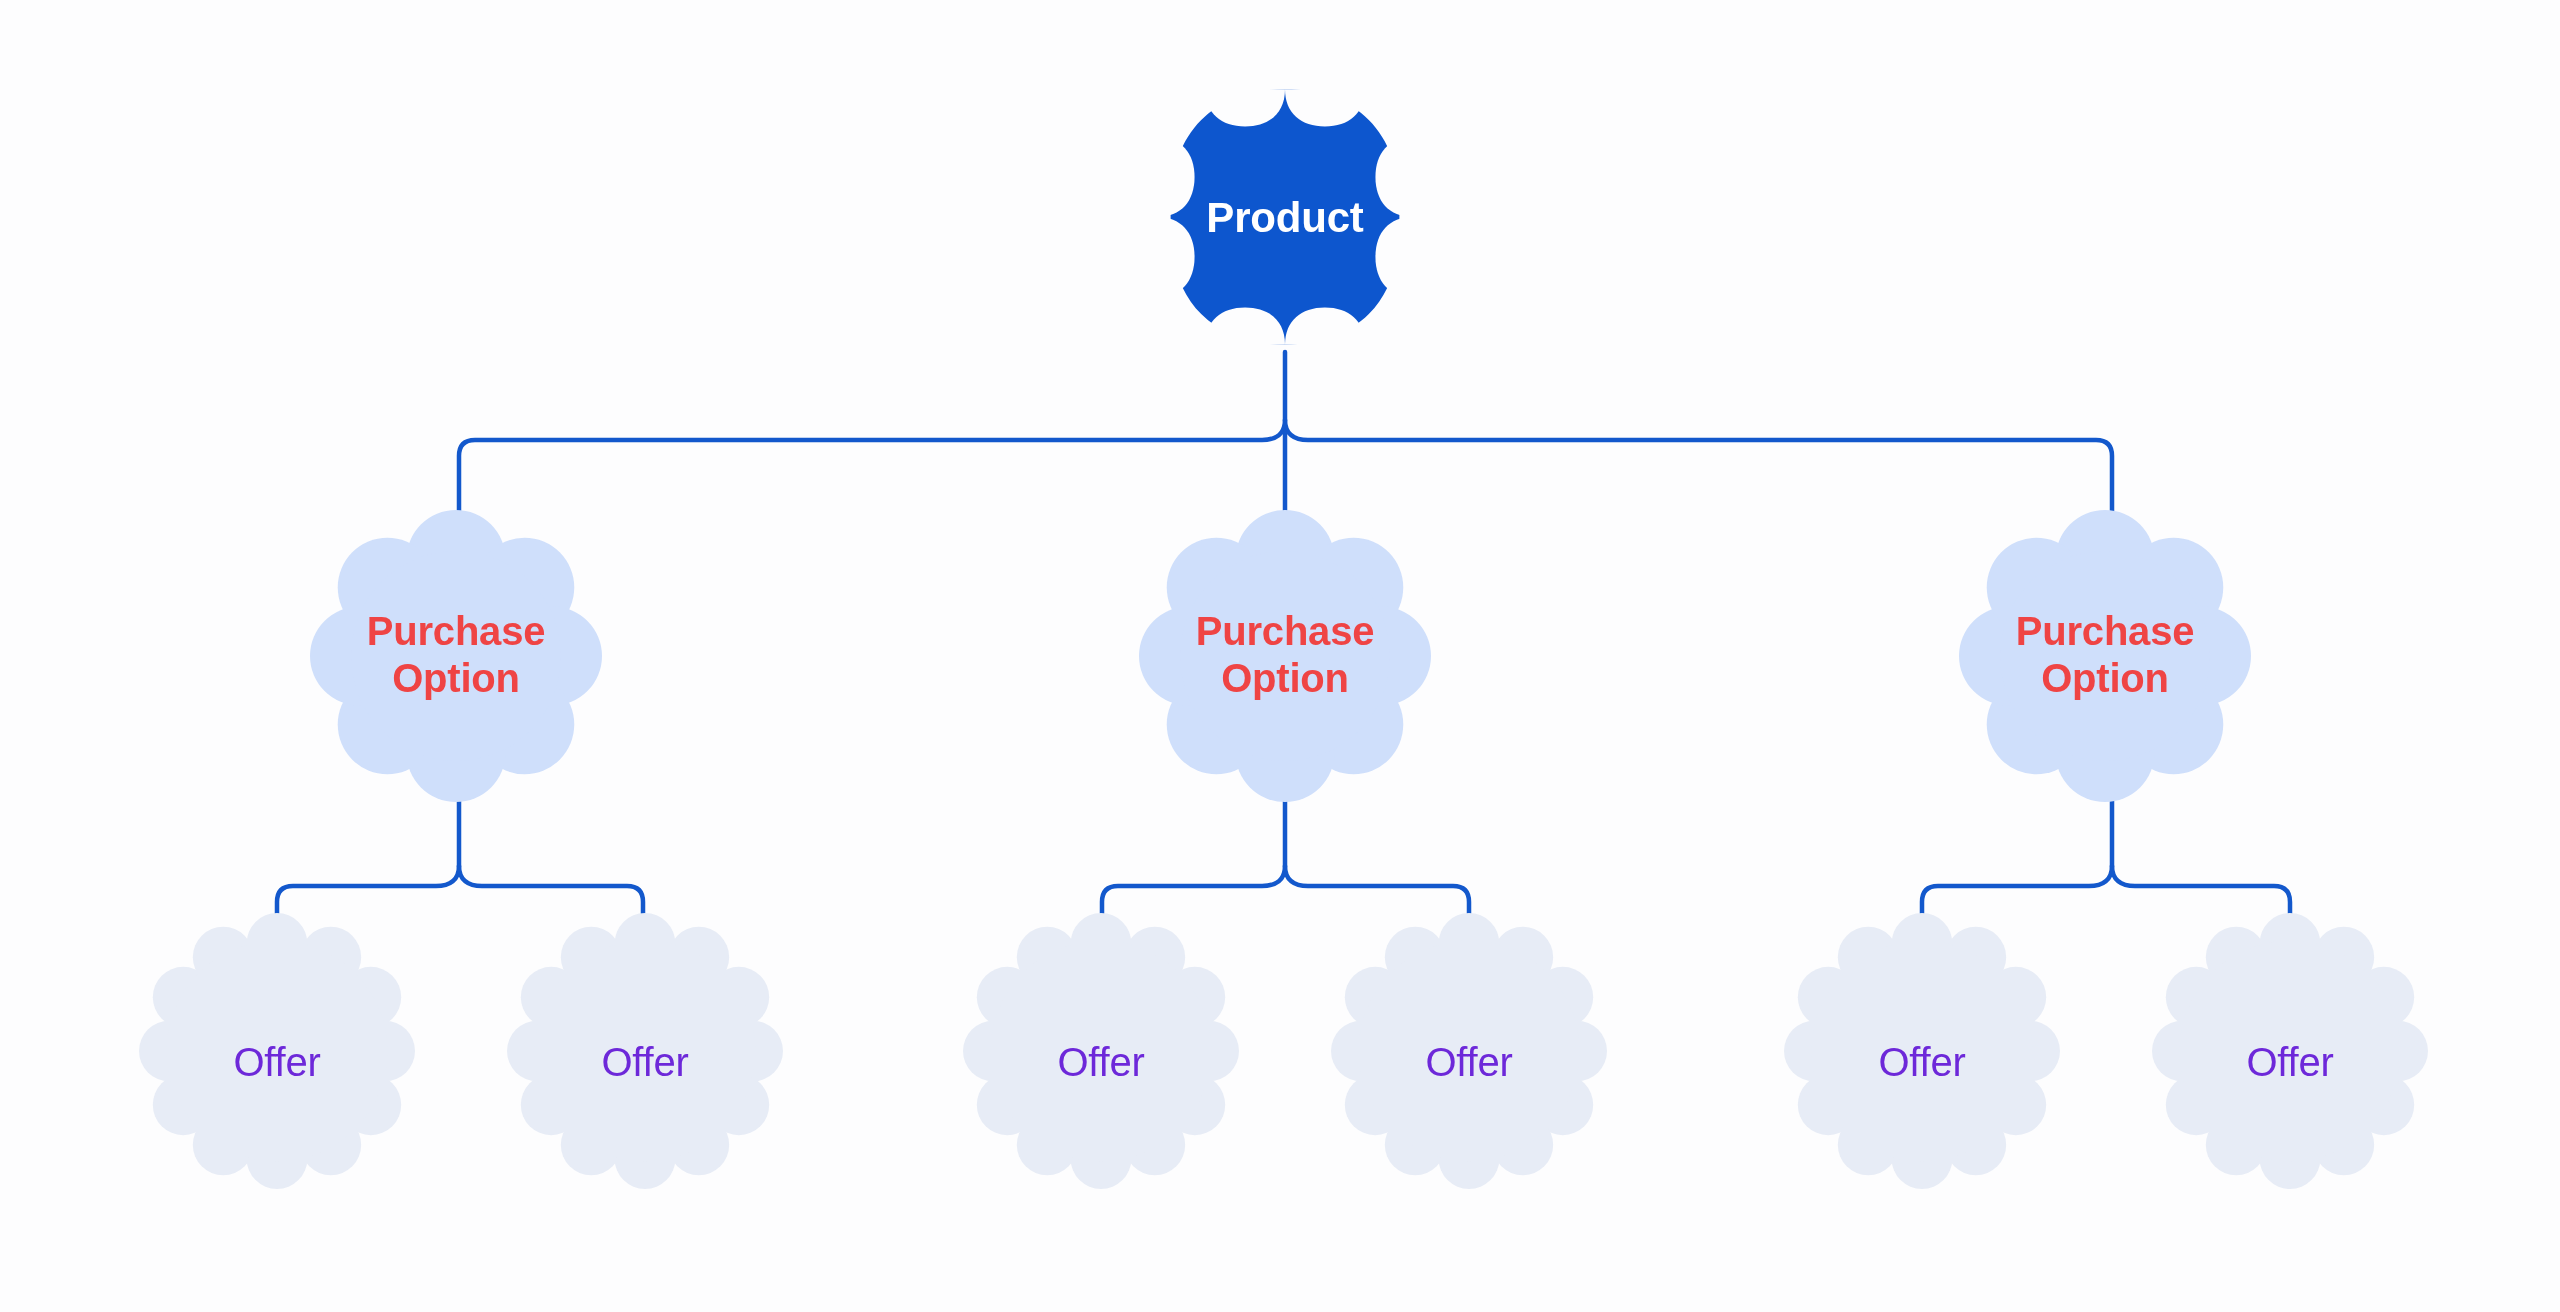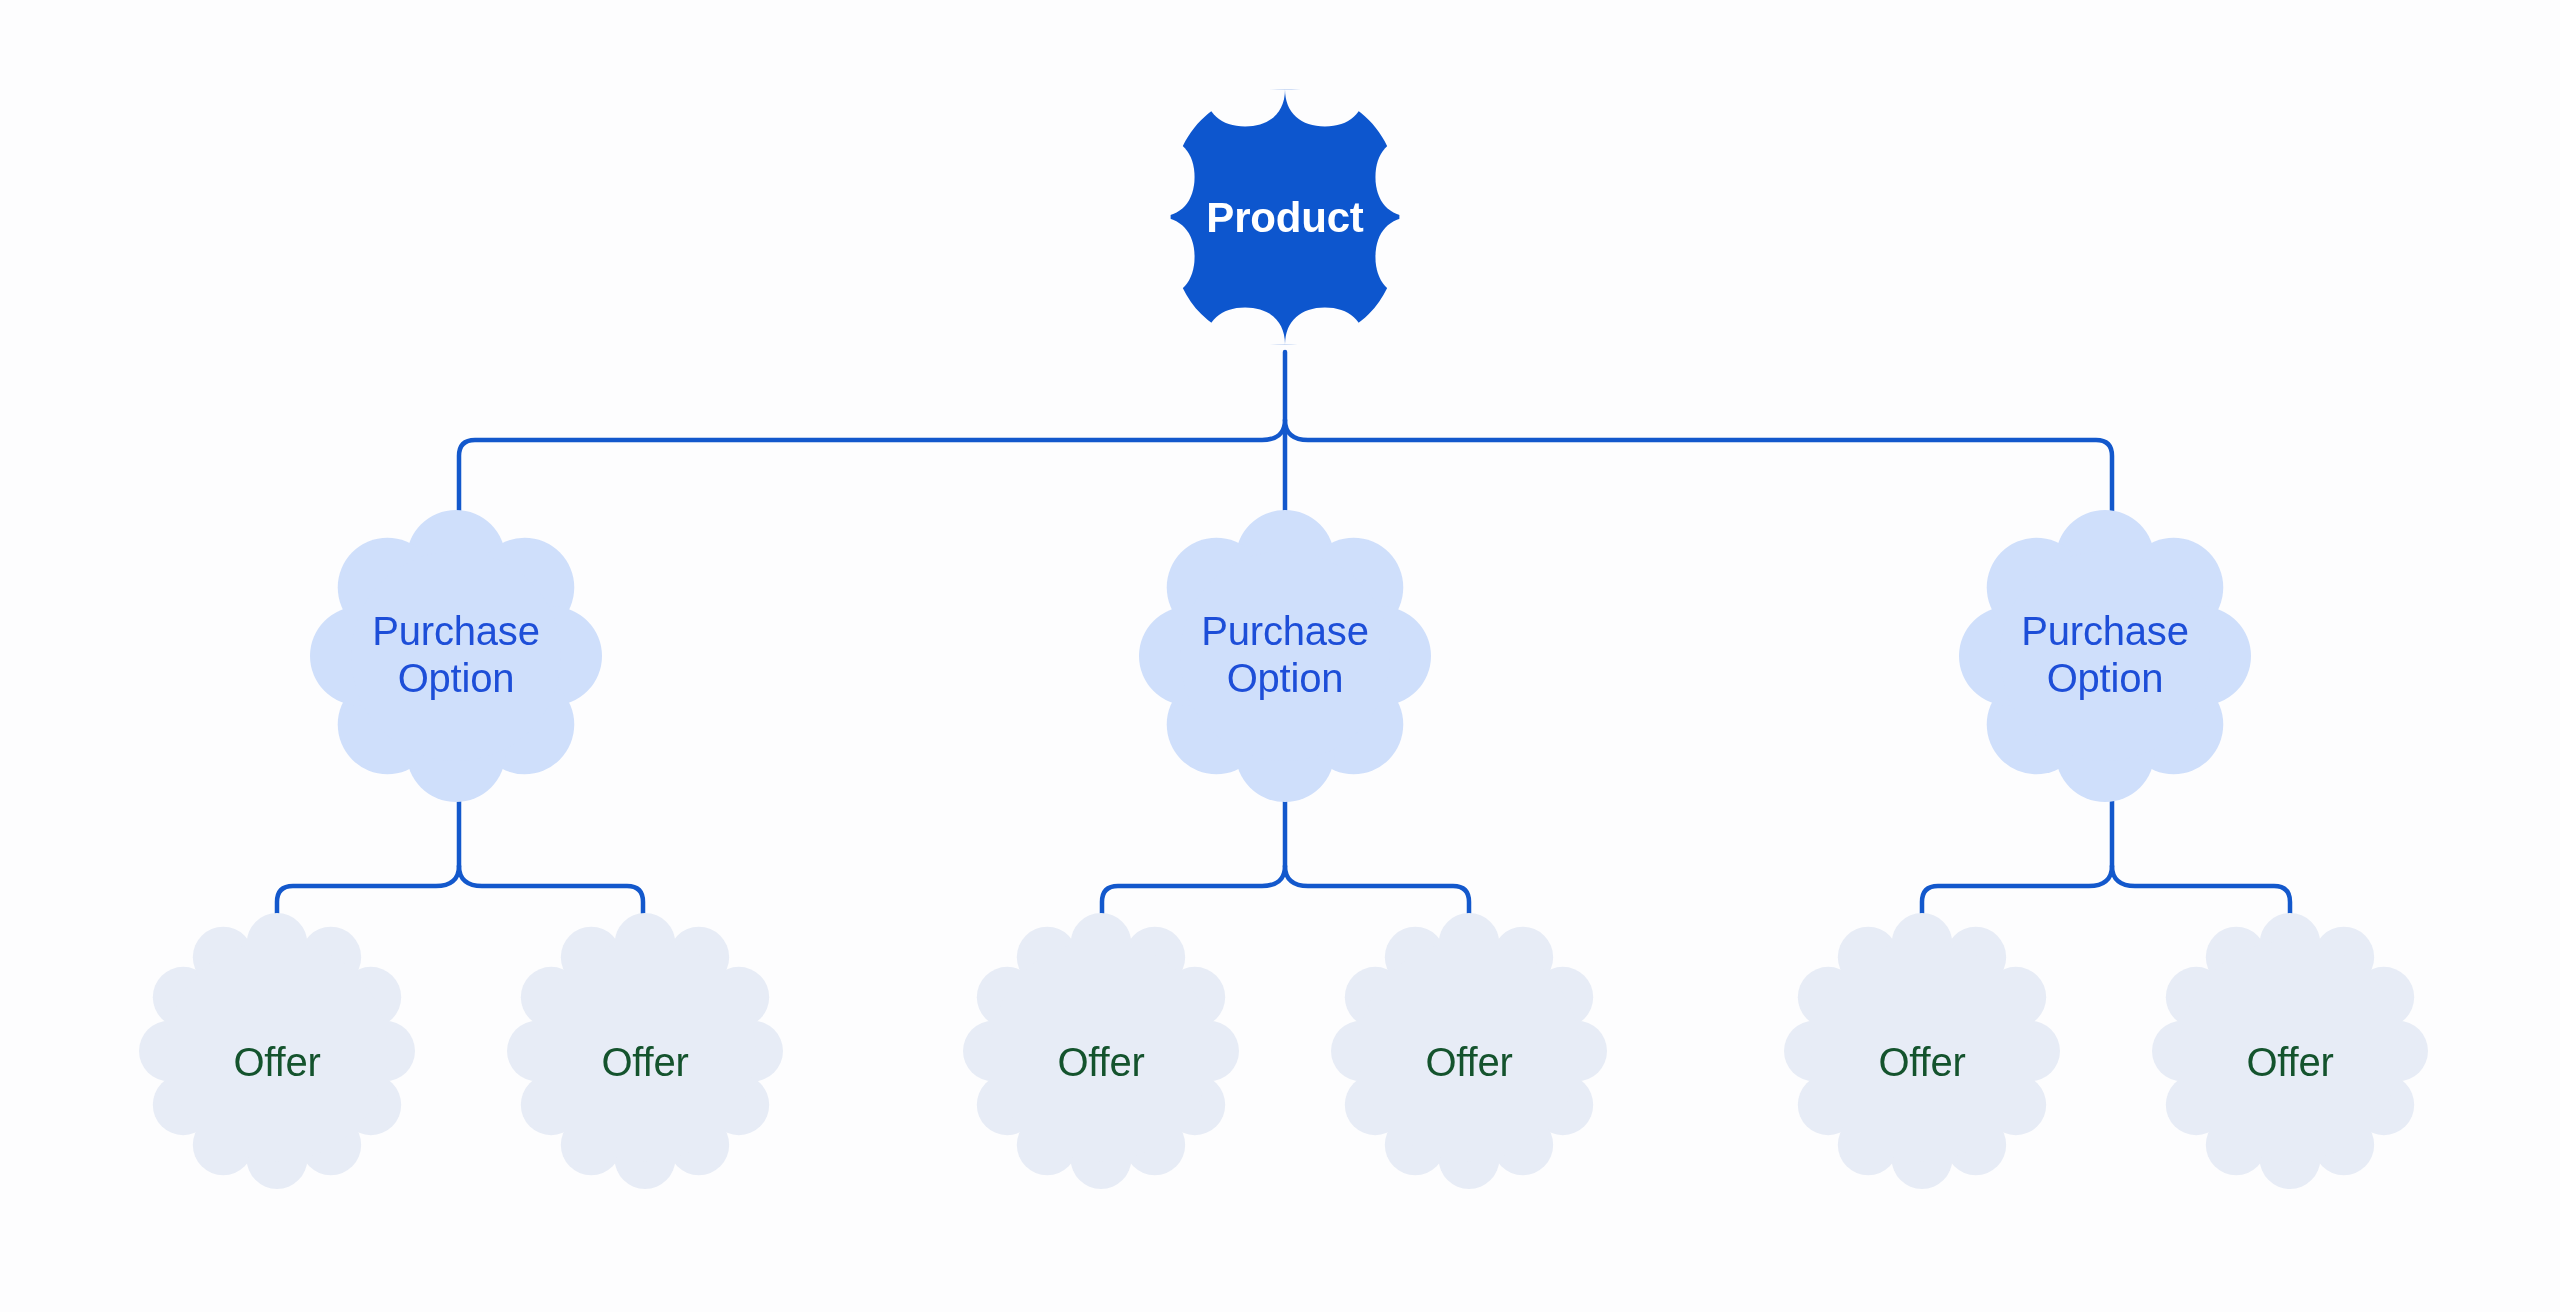--- a/index.html
+++ b/index.html
@@ -58,35 +58,35 @@
     font-size: 42px;
     font-weight: 700;
   }
   
   .node-purchase-option {
     width: 292px;
     height: 290px;
     top: 510px;
   }
   .node-purchase-option .node-label {
-    color: #1d4ed8;
+    color: #ef4444;
     font-size: 40px;
-    font-weight: 400;
+    font-weight: 700;
   }
   #node-po-1 { left: 310px; }
   #node-po-2 { left: 1139px; }
   #node-po-3 { left: 1959px; }
   
   .node-offer {
     width: 276px;
     height: 300px;
     top: 913px;
   }
   .node-offer .node-label {
-    color: #14532d;
+    color: #6d28d9;
     font-size: 40px;
     font-weight: 400;
   }
   #node-offer-1 { left: 139px; }
   #node-offer-2 { left: 507px; }
   #node-offer-3 { left: 963px; }
   #node-offer-4 { left: 1331px; }
   #node-offer-5 { left: 1784px; }
   #node-offer-6 { left: 2152px; }
 </style>

